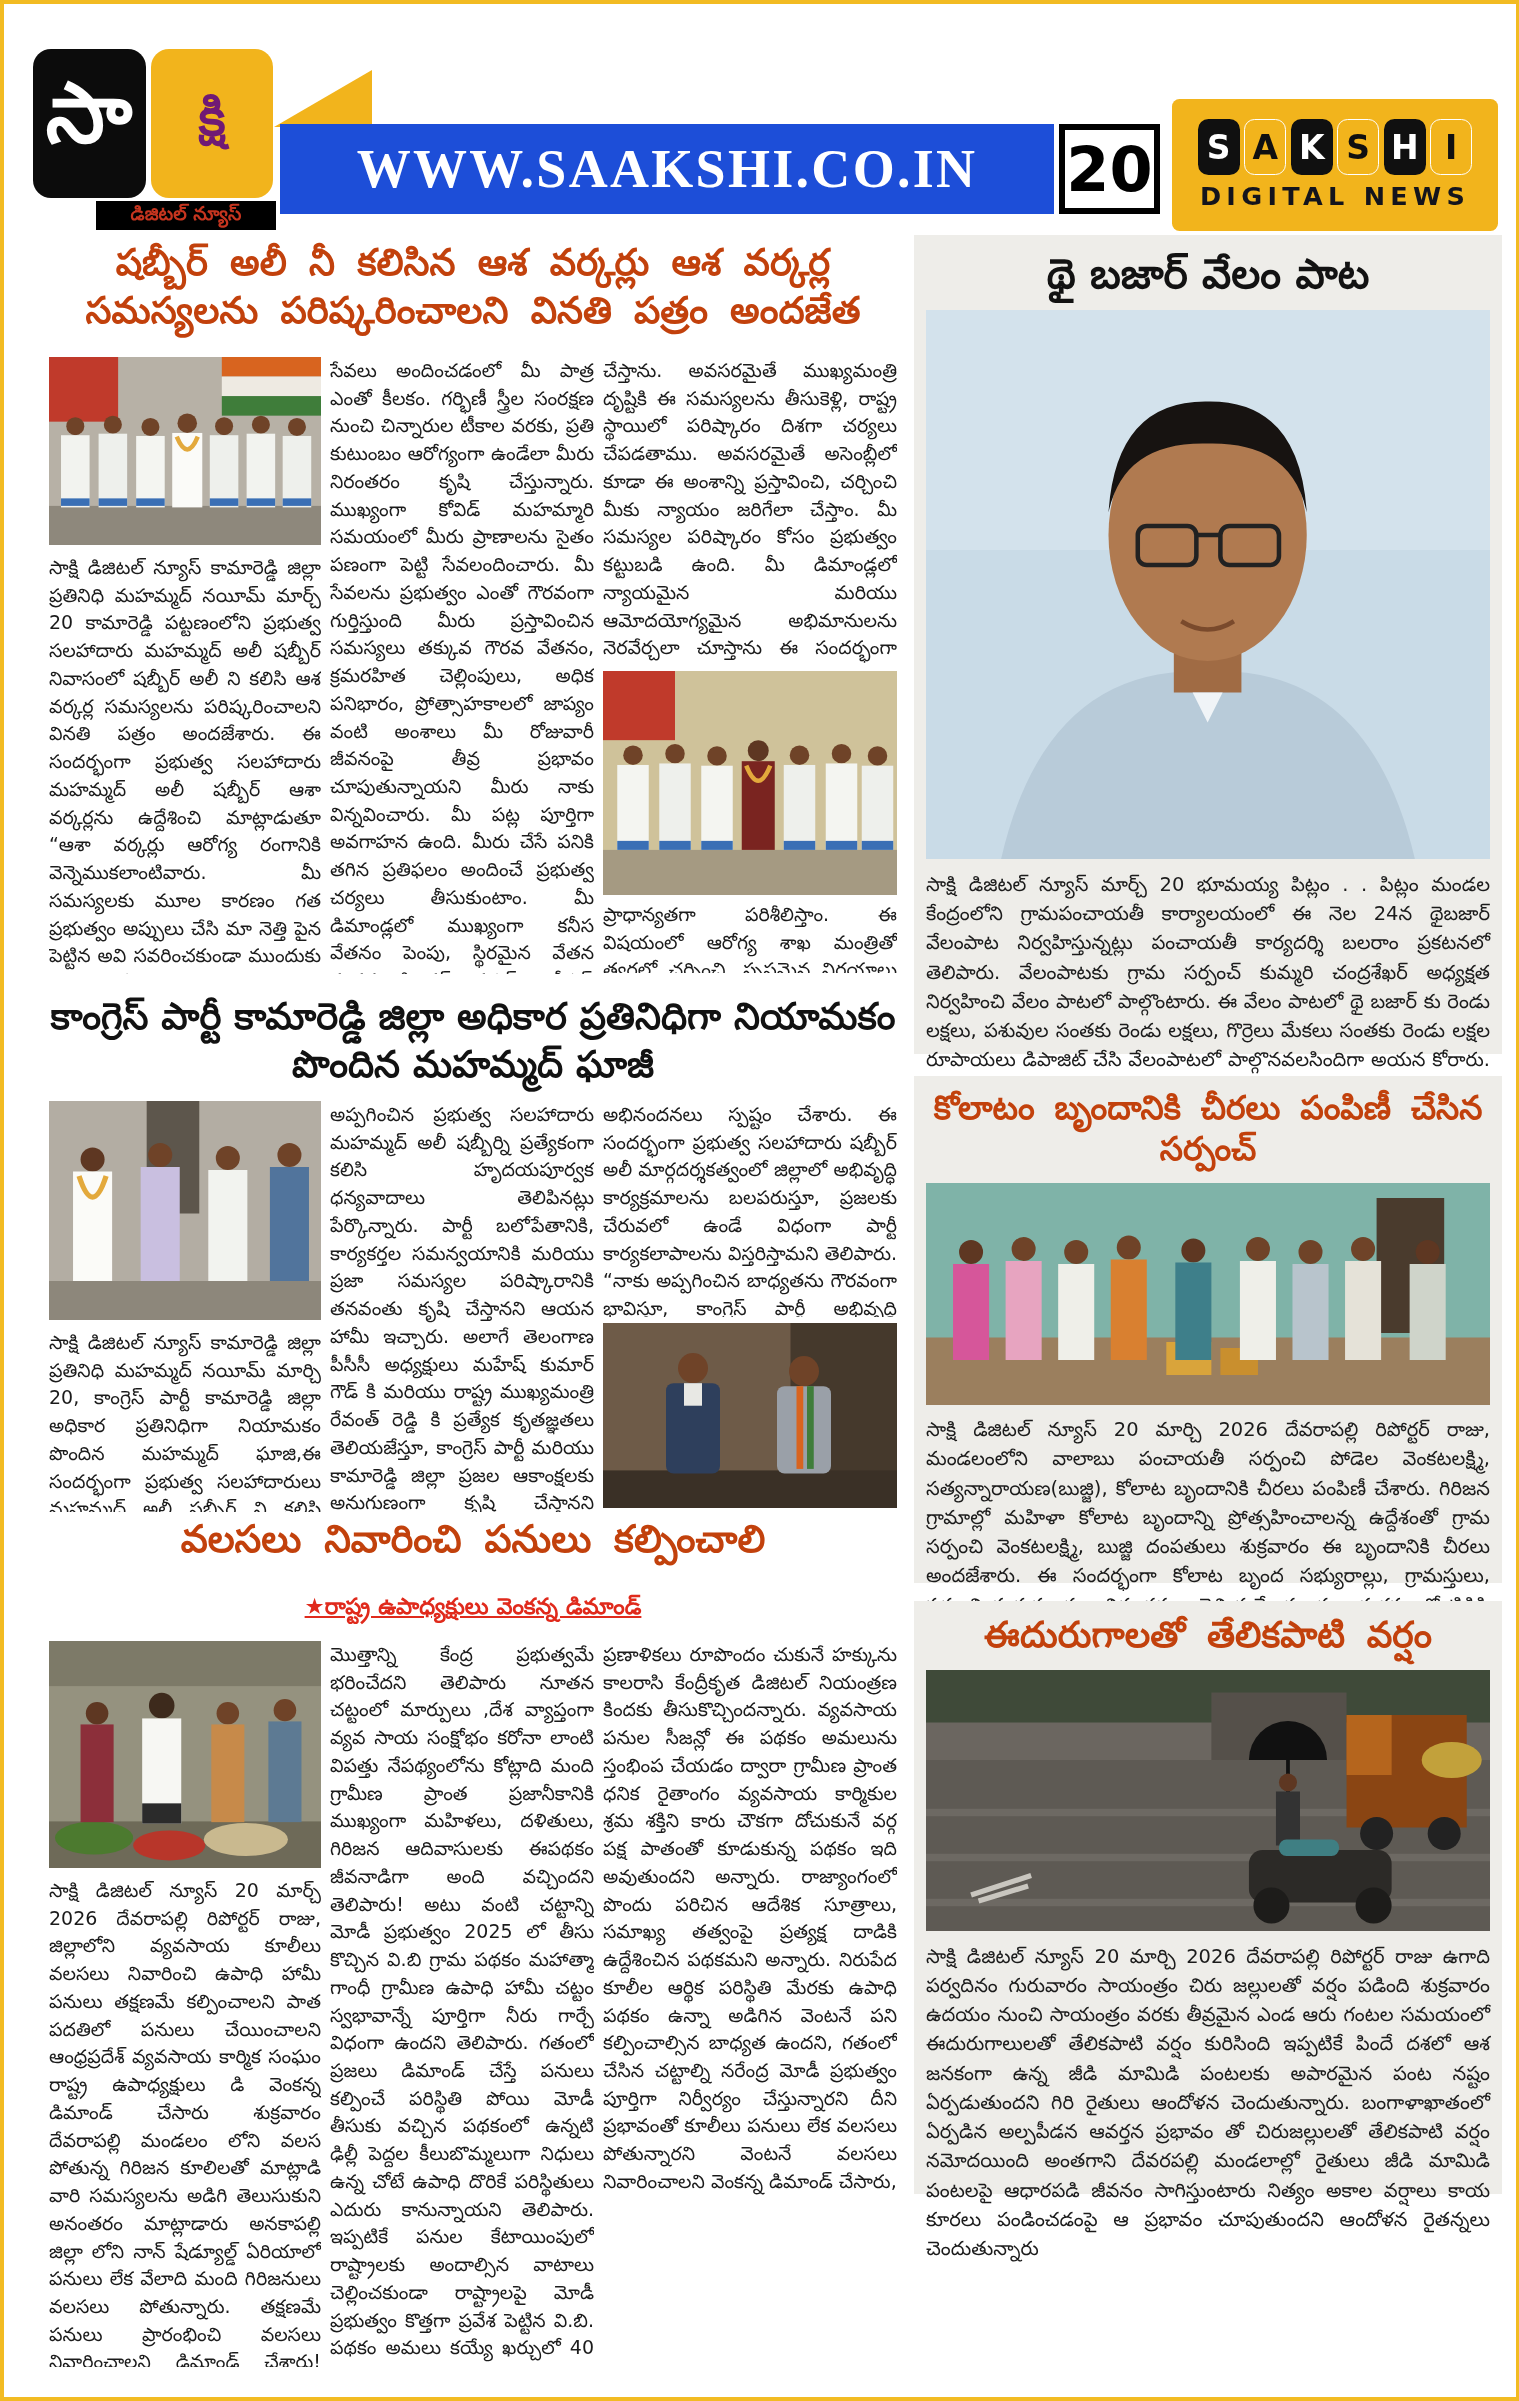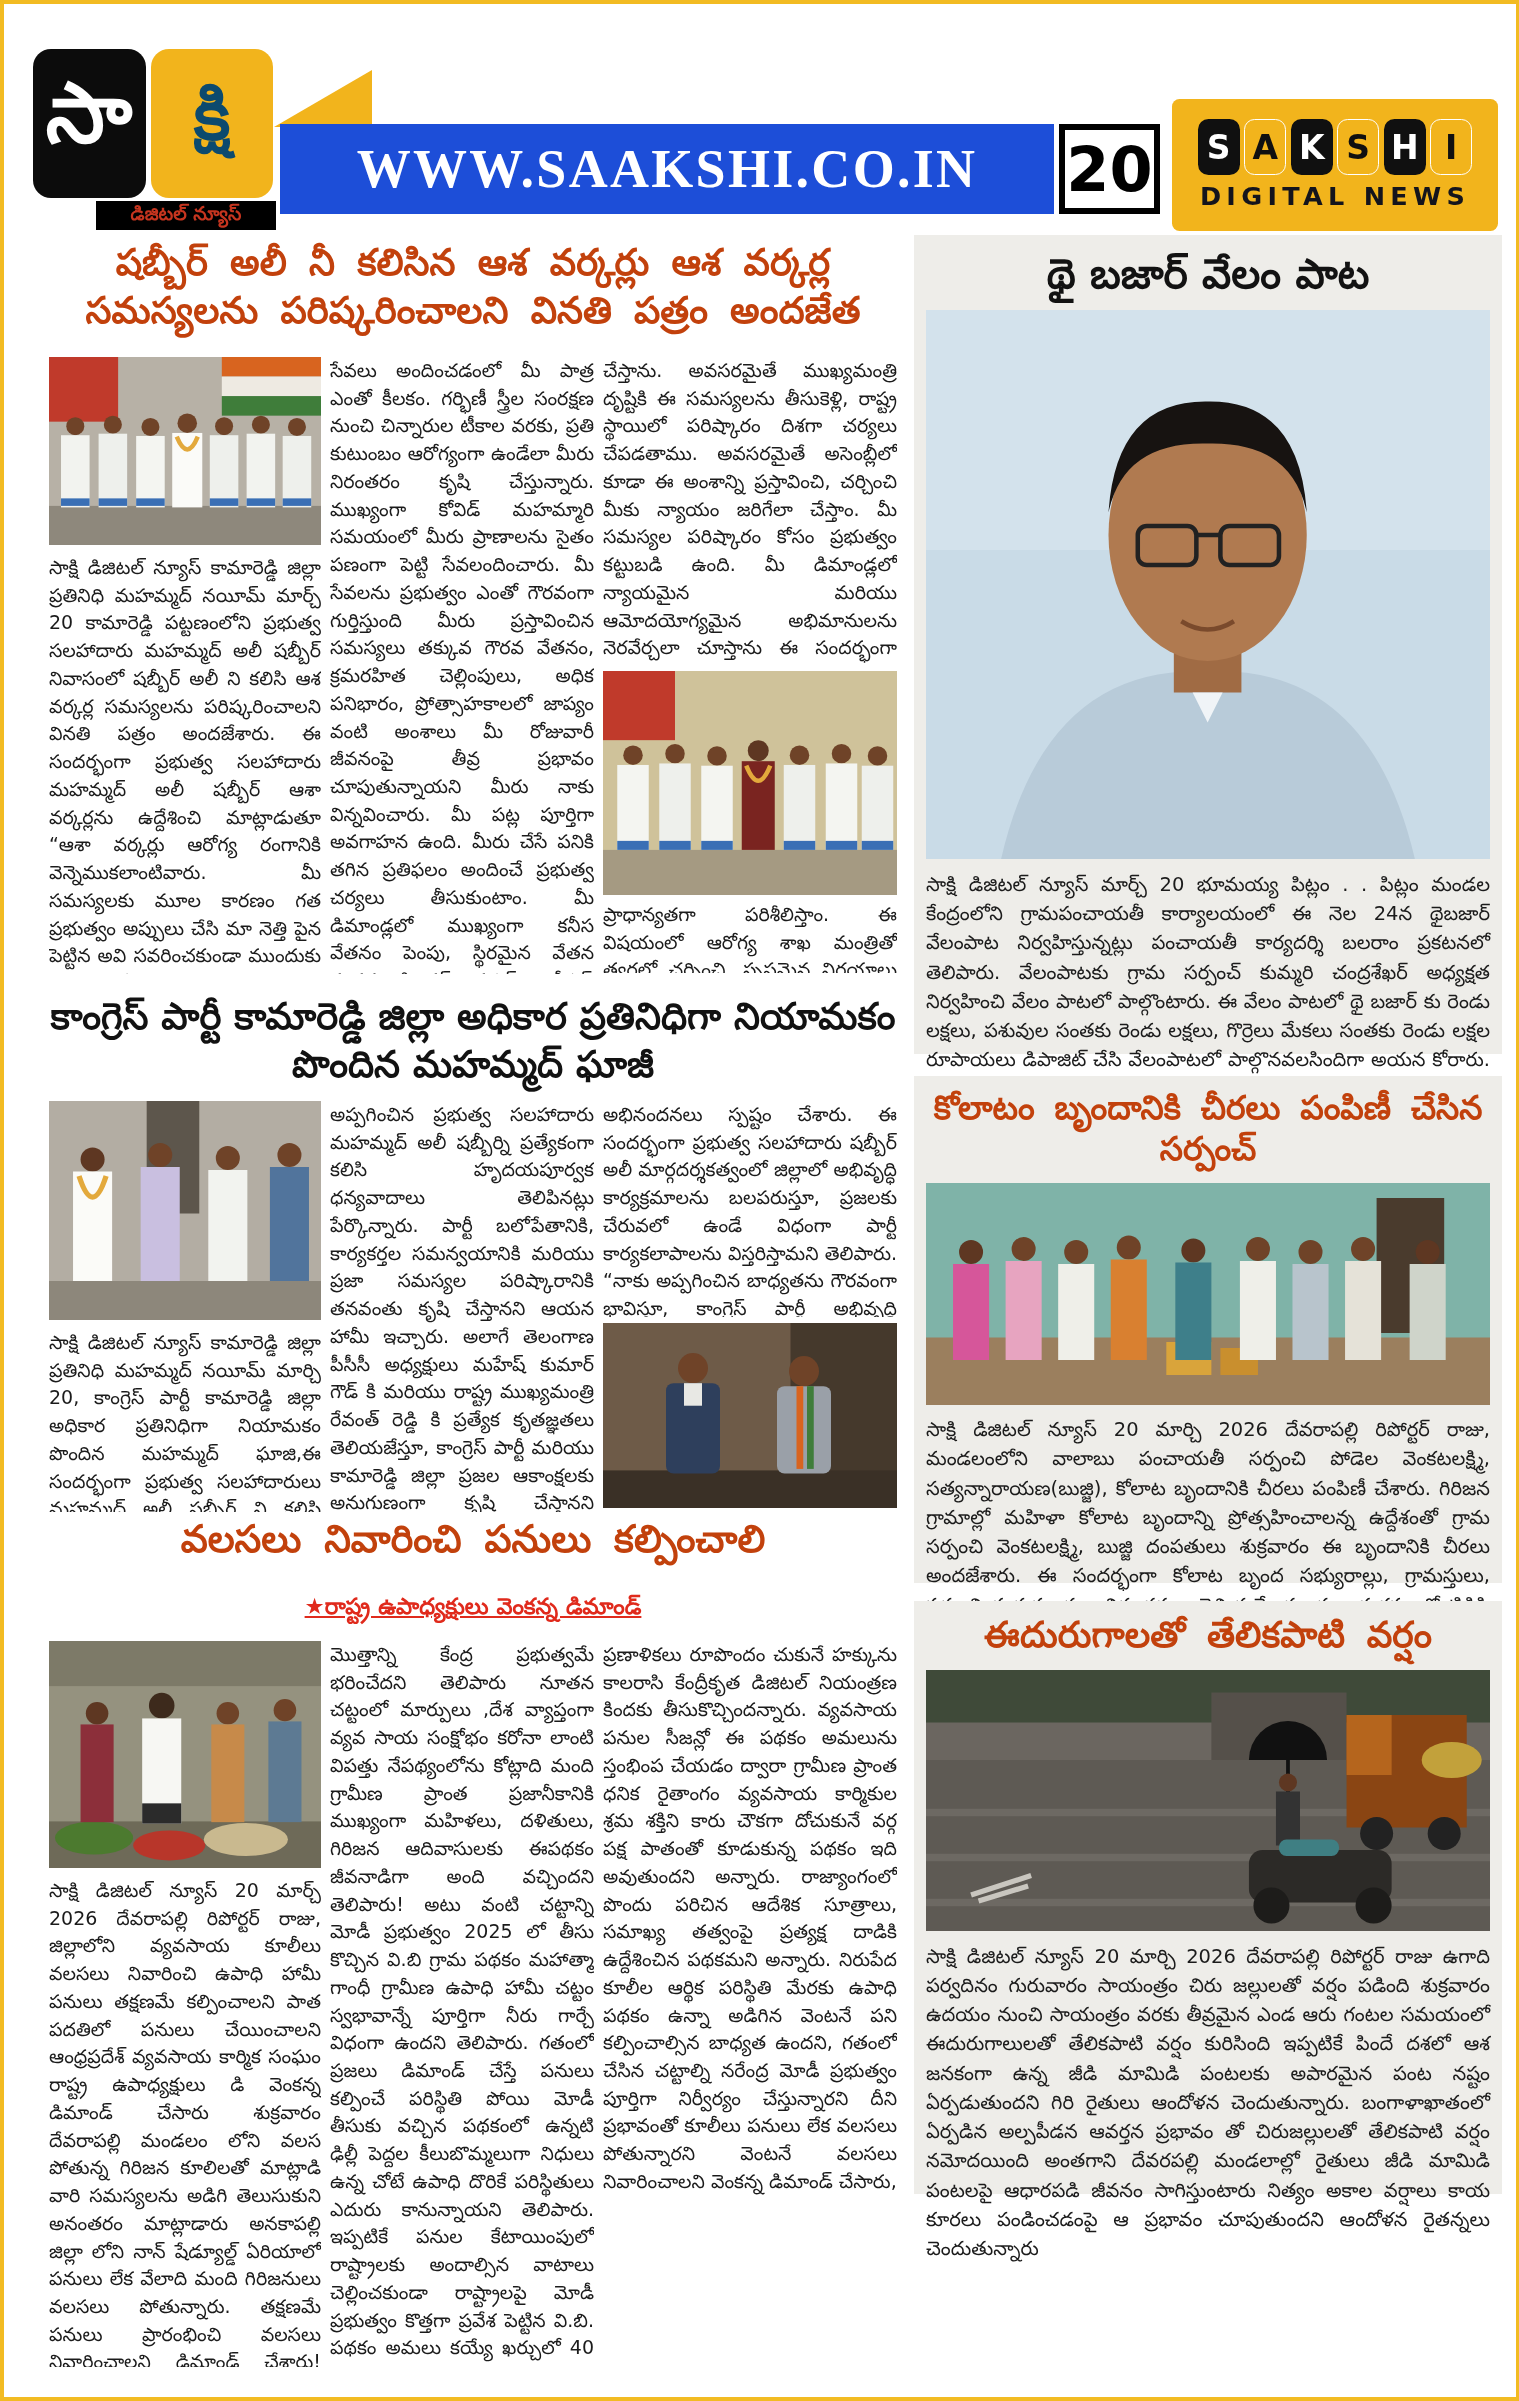--- a/index.html
+++ b/index.html
@@ -5,21 +5,21 @@
   html,body{margin:0;padding:0;background:#dedede;}
   .page{
     position:relative;width:1520px;height:2401px;margin:0 auto;background:#ffffff;
     border:4.5px solid #f2bb22;box-sizing:border-box;overflow:hidden;
     font-family:"DejaVu Sans","Liberation Sans",sans-serif;color:#1b1b1b;
   }
   
   .logo-black{position:absolute;left:28.5px;top:45px;width:113px;height:149px;background:#0c0c0c;border-radius:18px;
     display:flex;align-items:center;justify-content:center;color:#fff;font-size:84px;font-weight:bold;}
   .logo-yellow{position:absolute;left:147px;top:45px;width:122px;height:149px;background:#f2b41c;border-radius:18px;
-    display:flex;align-items:center;justify-content:center;color:#0c4a6e;font-size:70px;font-weight:bold;}
+    display:flex;align-items:center;justify-content:center;color:#701a75;font-size:52px;font-weight:bold;}
   .logo-tagline{position:absolute;left:92px;top:197px;width:180px;height:28.5px;background:#000000;
     display:flex;align-items:center;justify-content:center;color:#c6351f;font-size:19px;font-weight:bold;}
   .banner-tri{position:absolute;left:270px;top:66px;width:98px;height:57px;background:#f2b41c;
     clip-path:polygon(0 100%,100% 100%,100% 0);}
   .url-banner{position:absolute;left:276px;top:120px;width:774px;height:90px;background:#1d4ed8;
     display:flex;align-items:center;justify-content:center;}
   .url-banner span{color:#fff;font-family:"Liberation Serif","DejaVu Serif",serif;font-size:54px;font-weight:bold;letter-spacing:2.3px;}
   .page-num{position:absolute;left:1055px;top:120px;width:101px;height:90px;background:#fff;border:6px solid #000;
     box-sizing:border-box;display:flex;align-items:center;justify-content:center;font-size:62px;font-weight:bold;color:#000;}
   .brand-box{position:absolute;left:1168px;top:95px;width:326px;height:132px;background:#f2b41c;border-radius:7.5px;

